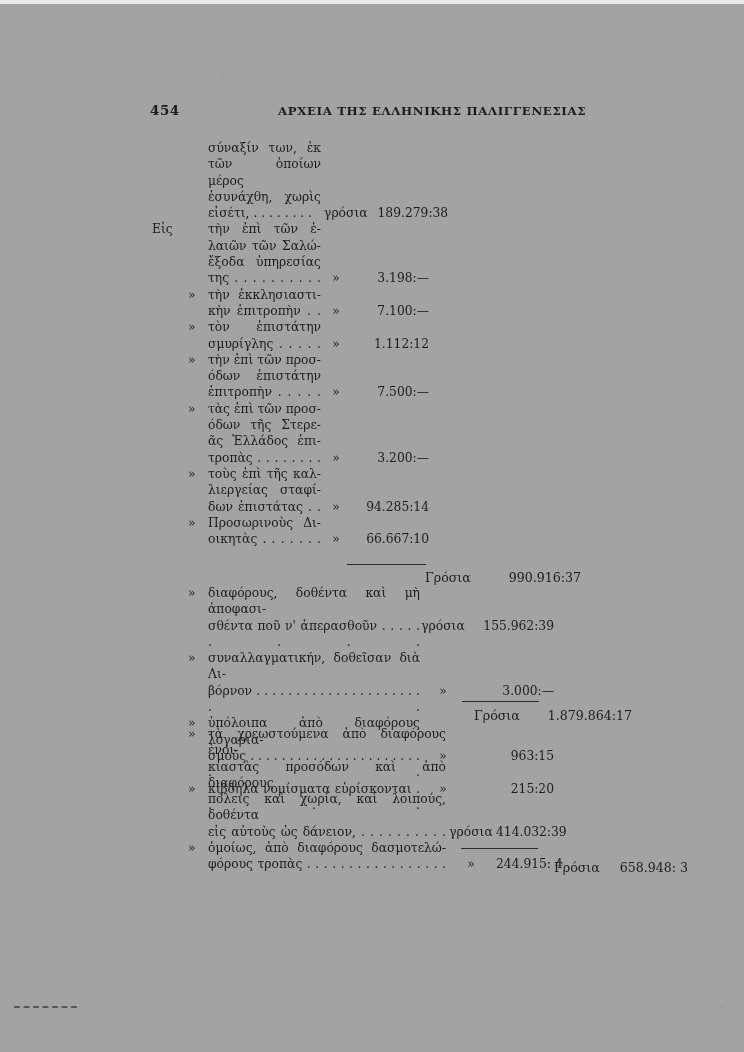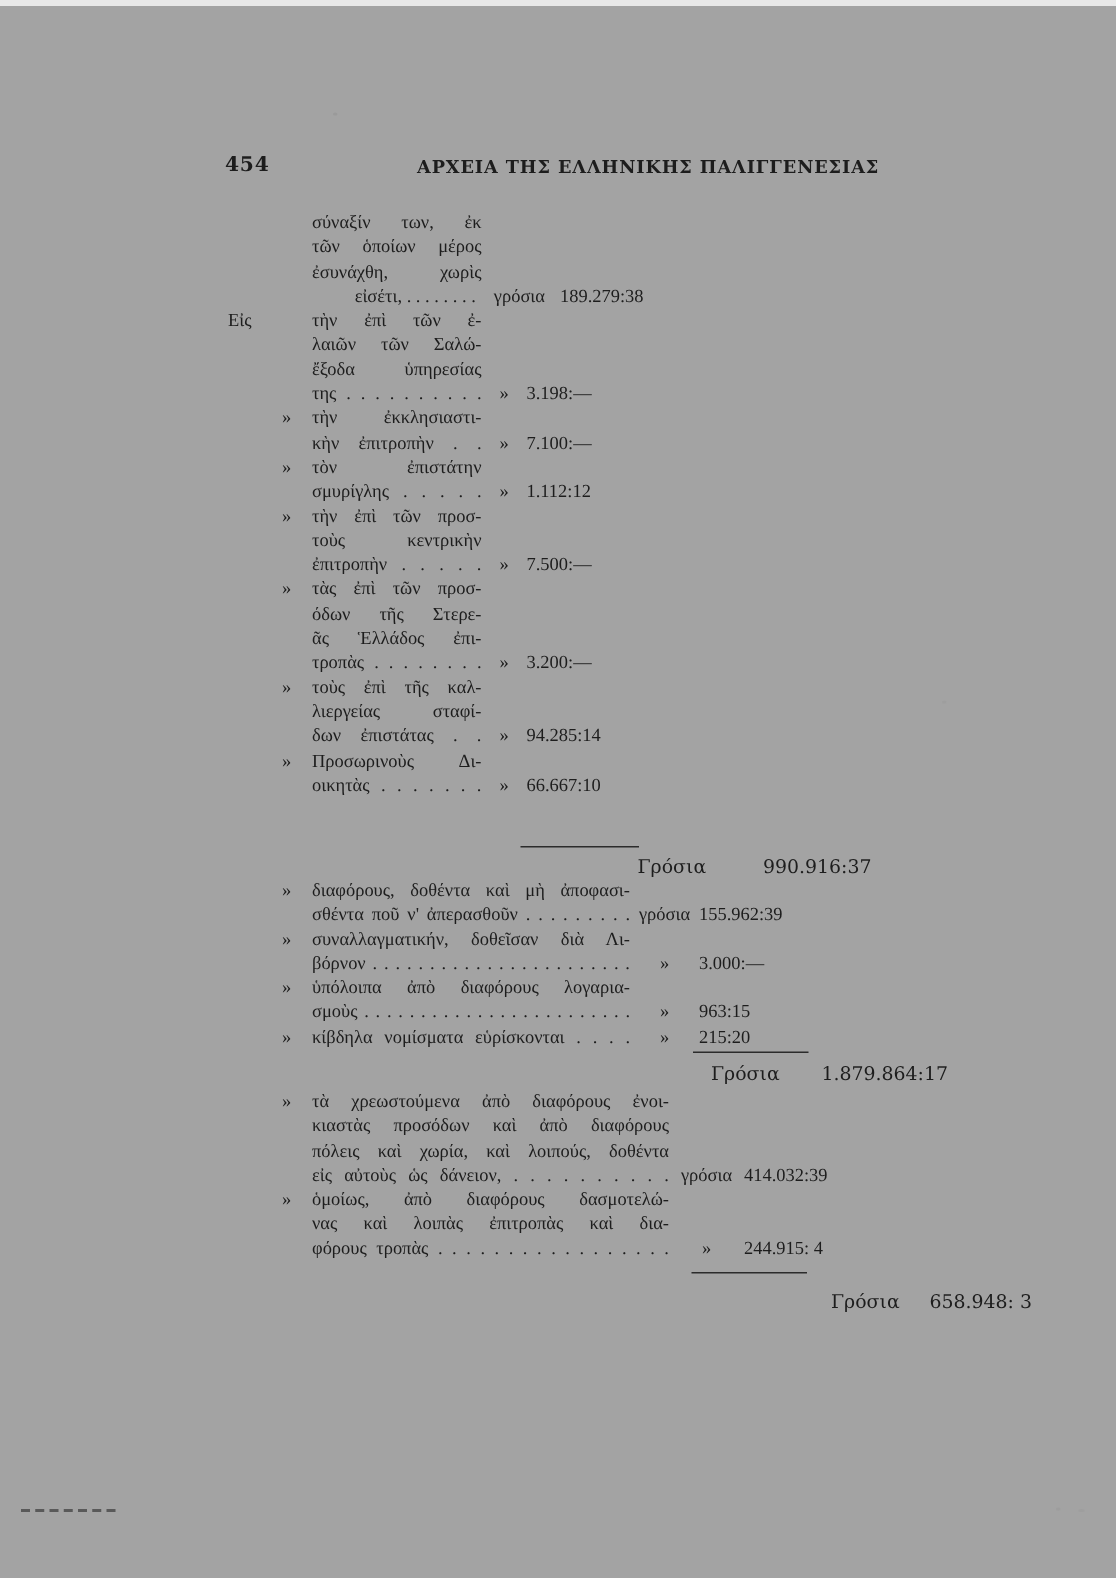--- a/index.html
+++ b/index.html
@@ -5,26 +5,26 @@
   html,body{margin:0;padding:0;background:#e8e8e8;}
   .page{
     position:relative;width:744px;height:1052px;background:#a3a3a3;
     font-family:"DejaVu Serif","Liberation Serif",serif;color:#1d1d1d;
     overflow:hidden;margin:4px auto;
   }
   .page-number{position:absolute;left:150px;top:98px;font-size:13.5px;font-weight:bold;letter-spacing:0.5px;}
   .page-title{position:absolute;left:278px;top:100px;width:274px;text-align:right;
     font-size:11.8px;font-weight:bold;letter-spacing:0.6px;white-space:nowrap;}
   .ledger{position:absolute;}
-  .row{display:flex;line-height:16.3px;font-size:12.3px;font-family:Liberation Serif, serif;}
+  .row{display:flex;line-height:16.3px;font-size:12.3px;}
   .c1{width:36px;flex:none;}
   .c2{width:20px;flex:none;}
   .c3{text-align:justify;text-align-last:justify;flex:none;}
   .c4{flex:none;text-align:center;}
-  .c5{flex:1;white-space:nowrap;}
+  .c5{flex:1;text-align:right;white-space:nowrap;}
   .narrow{left:152px;top:136px;width:277px;}
   .narrow .c3{width:113px;}
   .narrow .c4{width:30px;}
   .wide-a{left:152px;top:581px;width:402px;}
   .wide-a .c3{width:212px;}
   .wide-a .c4{width:46px;}
   .wide-b{left:152px;top:722px;width:409px;}
   .wide-b .c3{width:238px;}
   .wide-b .c4{width:50px;}
   .grow{flex:1;text-align:right;white-space:nowrap;}
@@ -134,21 +134,21 @@
       <div class="row">
         <span class="c1"></span>
         <span class="c2">»</span>
         <span class="c3">τὴν ἐπὶ τῶν προσ-</span>
         <span class="c4"></span>
         <span class="c5"></span>
       </div>
       <div class="row">
         <span class="c1"></span>
         <span class="c2"></span>
-        <span class="c3">τοὺς κεντρικὴν</span>
+        <span class="c3">όδων ἐπιστάτην</span>
         <span class="c4"></span>
         <span class="c5"></span>
       </div>
       <div class="row">
         <span class="c1"></span>
         <span class="c2"></span>
         <span class="c3">ἐπιτροπὴν . . . . .</span>
         <span class="c4">»</span>
         <span class="c5">7.500:—</span>
       </div>
@@ -309,27 +309,20 @@
         <span class="c1"></span>
         <span class="c2"></span>
         <span class="c3">εἰς αὐτοὺς ὡς δάνειον, . . . . . . . . . .</span>
         <span class="c4">γρόσια</span>
         <span class="c5">414.032:39</span>
       </div>
       <div class="row">
         <span class="c1"></span>
         <span class="c2">»</span>
         <span class="c3">ὁμοίως, ἀπὸ διαφόρους δασμοτελώ-</span>
-        <span class="c4"></span>
-        <span class="c5"></span>
-      </div>
-      <div class="row">
-        <span class="c1"></span>
-        <span class="c2"></span>
-        <span class="c3">νας καὶ λοιπὰς ἐπιτροπὰς καὶ δια-</span>
         <span class="c4"></span>
         <span class="c5"></span>
       </div>
       <div class="row">
         <span class="c1"></span>
         <span class="c2"></span>
         <span class="c3">φόρους τροπὰς . . . . . . . . . . . . . . . . .</span>
         <span class="c4">»</span>
         <span class="c5">244.915: 4</span>
       </div>

